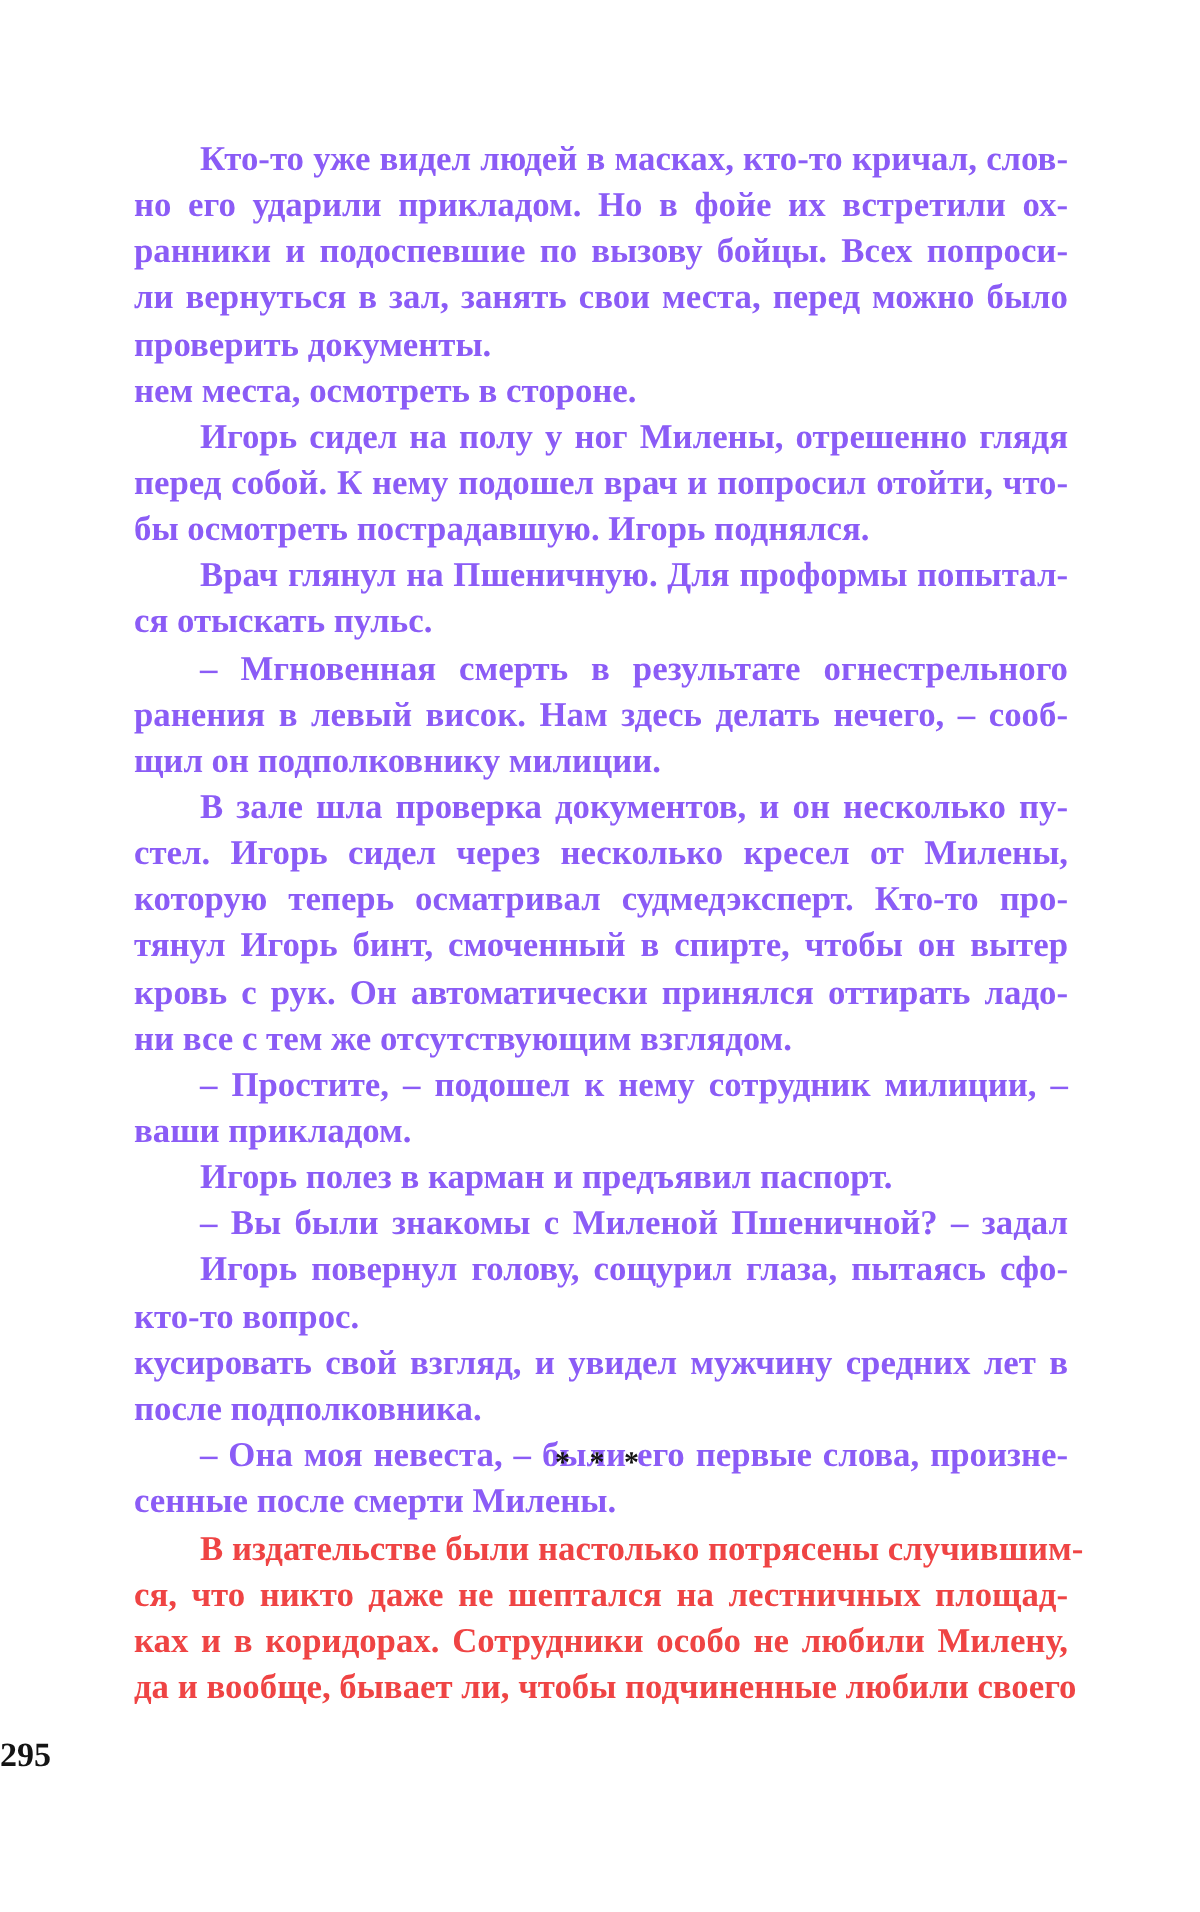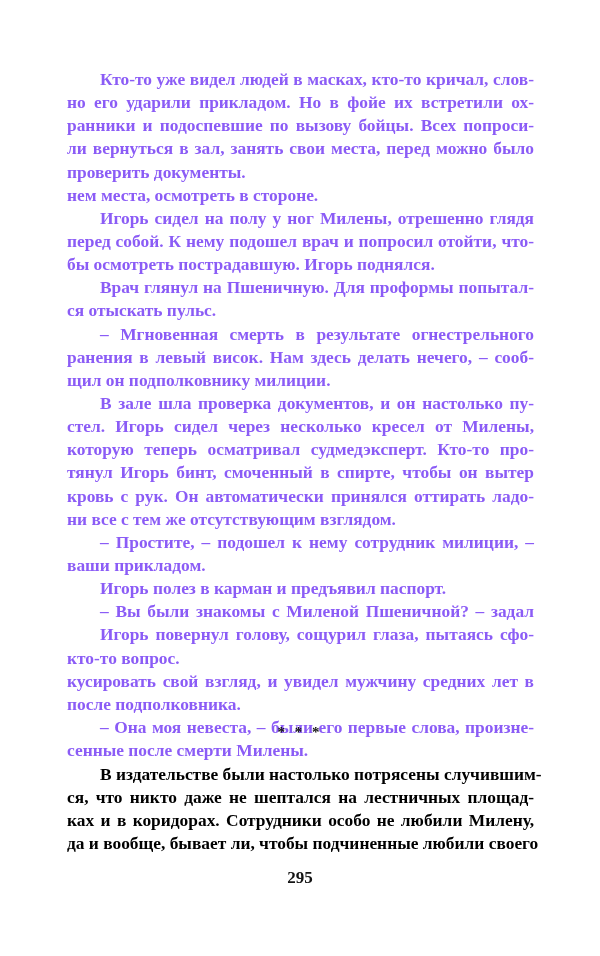--- a/index.html
+++ b/index.html
@@ -13,24 +13,24 @@
     .line { white-space: nowrap; display: block; text-align: justify; text-align-last: justify; height: 23.15px; }
     .line.last { text-align-last: left; }
     .line.indent { padding-left: 33px; }
     .stars {
       position: absolute; left: 0; width: 600px; top: 724px; text-align: center;
       font-family: "Liberation Serif", serif; font-size: 15px; font-weight: bold; letter-spacing: 3px; color: #141414;
     }
     .page2 {
       position: absolute; left: 67px; top: 763px; width: 467px;
       font-family: "Liberation Serif", serif;
-      font-size: 17.4px; line-height: 23.6px; color: #000000; font-weight: bold;
+      font-size: 17.4px; line-height: 23.6px; color: #ef4444; font-weight: bold;
     }
     .pagenum {
-      position: absolute; left: 0; width: 600px; top: 868px; text-align: center;
+      position: absolute; left: 0; width: 600px; top: 868px; text-align: left;
       font-family: "Liberation Serif", serif; font-size: 17px; font-weight: bold; color: #141414;
     }
   </style>
 </head>
 <body>
 
 <div class="page" id="block1">
     <span class="line indent">Кто-то уже видел людей в масках, кто-то кричал, слов-</span>
     <span class="line">но его ударили прикладом. Но в фойе их встретили ох-</span>
     <span class="line">ранники и подоспевшие по вызову бойцы. Всех попроси-</span>
@@ -38,21 +38,21 @@
     <span class="line last">проверить документы.</span>
     <span class="line last">нем места, осмотреть в стороне.</span>
     <span class="line indent">Игорь сидел на полу у ног Милены, отрешенно глядя</span>
     <span class="line">перед собой. К нему подошел врач и попросил отойти, что-</span>
     <span class="line last">бы осмотреть пострадавшую. Игорь поднялся.</span>
     <span class="line indent">Врач глянул на Пшеничную. Для проформы попытал-</span>
     <span class="line last">ся отыскать пульс.</span>
     <span class="line indent">– Мгновенная смерть в результате огнестрельного</span>
     <span class="line">ранения в левый висок. Нам здесь делать нечего, – сооб-</span>
     <span class="line last">щил он подполковнику милиции.</span>
-    <span class="line indent">В зале шла проверка документов, и он настолько пу-</span>
+    <span class="line indent">В зале шла проверка документов, и он несколько пу-</span>
     <span class="line">стел. Игорь сидел через несколько кресел от Милены,</span>
     <span class="line">которую теперь осматривал судмедэксперт. Кто-то про-</span>
     <span class="line">тянул Игорь бинт, смоченный в спирте, чтобы он вытер</span>
     <span class="line">кровь с рук. Он автоматически принялся оттирать ладо-</span>
     <span class="line last">ни все с тем же отсутствующим взглядом.</span>
     <span class="line indent">– Простите, – подошел к нему сотрудник милиции, –</span>
     <span class="line last">ваши прикладом.</span>
     <span class="line indent last">Игорь полез в карман и предъявил паспорт.</span>
     <span class="line indent">– Вы были знакомы с Миленой Пшеничной? – задал</span>
     <span class="line indent">Игорь повернул голову, сощурил глаза, пытаясь сфо-</span>

